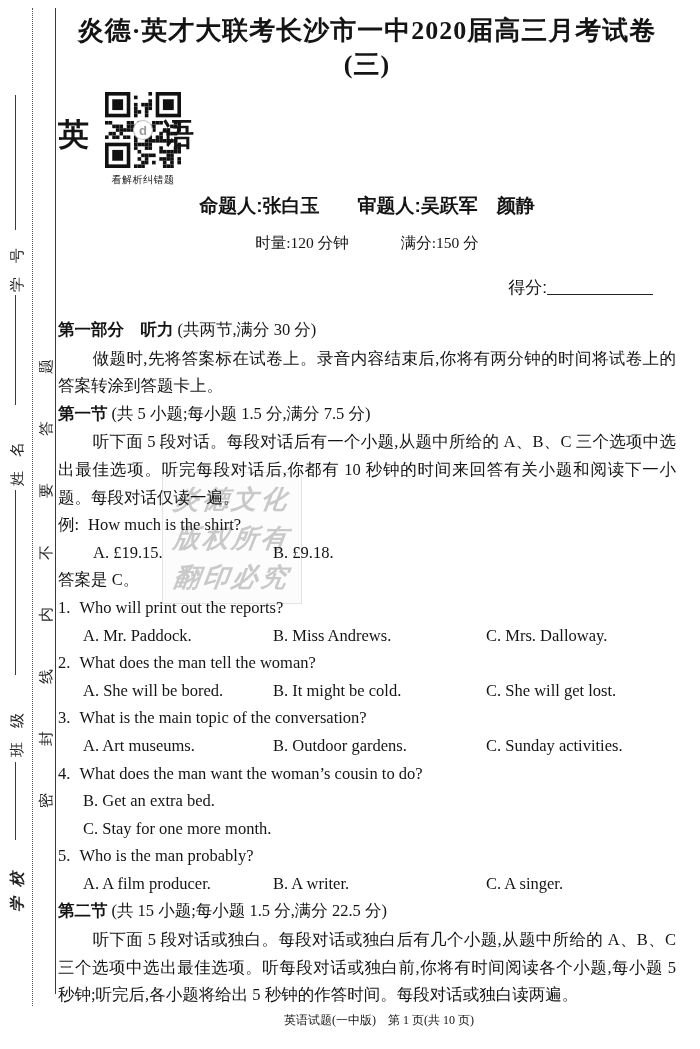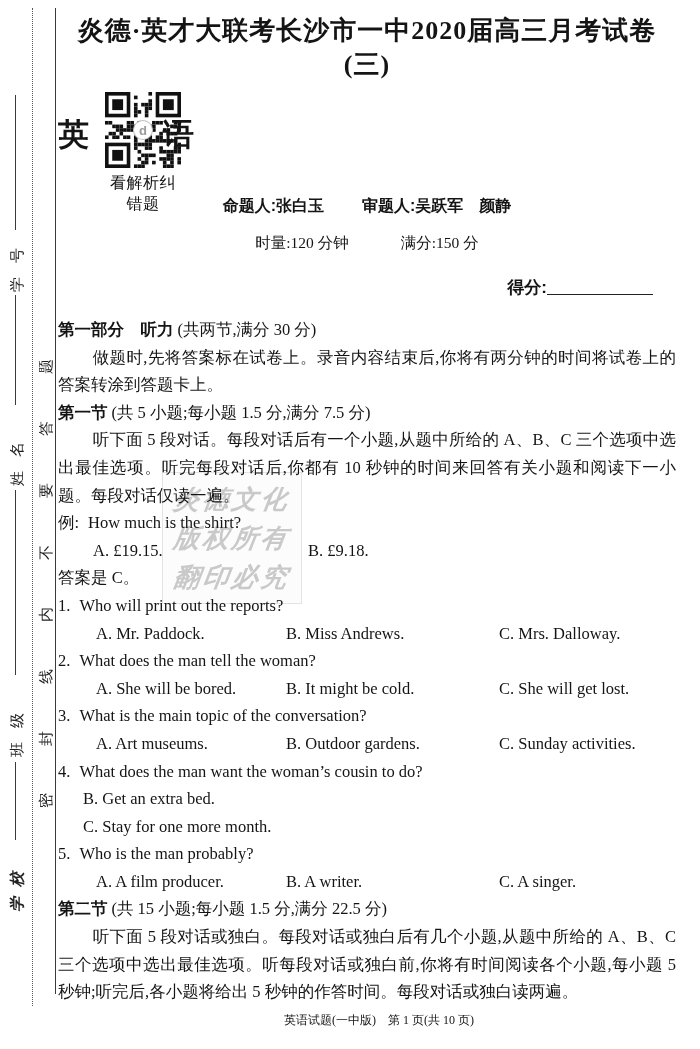--- a/index.html
+++ b/index.html
@@ -23,43 +23,43 @@
   .watermark div { color:#c9c9c9; font-size:26px; font-weight:bold; font-style:italic;
     letter-spacing:3px; transform:skewX(-8deg); line-height:1;
     font-family:"DejaVu Serif",serif; }
 
   
   #content { position:absolute; left:58px; top:0; width:618px; z-index:1; }
   .title { margin-top:14px; text-align:center; font-size:26px; line-height:34px;
     font-weight:bold; letter-spacing:1px; }
   .header-row { position:relative; height:96px; margin-top:8px; }
   .qr-wrap { position:absolute; left:46px; top:2px; width:78px; text-align:center; }
-  .qr-caption { font-size:16px; margin-top:1px; letter-spacing:0.5px;
+  .qr-caption { font-size:10px; margin-top:1px; letter-spacing:0.5px;
     font-family:Liberation Serif, serif; }
   .subject { position:absolute; left:0; right:0; top:24px; text-align:left; }
   .subject span { font-size:31px; font-weight:bold; letter-spacing:74px; margin-right:-74px;
     font-family:"Liberation Sans","DejaVu Sans",sans-serif; }
   .meta1 { margin-top:10px; display:flex; justify-content:center; gap:38px;
-    font-weight:bold; font-size:16px; line-height:20px;
+    font-weight:bold; font-size:19px; line-height:20px;
     font-family:"Liberation Sans","DejaVu Sans",sans-serif; }
   .meta2 { margin-top:16px; display:flex; justify-content:center; gap:52px;
     font-size:15.5px; line-height:22px; }
   .score-row { margin-top:22px; text-align:right; padding-right:23px;
-    font-weight:bold; font-size:17px; line-height:24px;
+    font-weight:normal; font-size:17px; line-height:24px;
     font-family:"Liberation Sans","DejaVu Sans",sans-serif; }
   .score-blank { display:inline-block; width:106px; height:1em;
     border-bottom:1.5px solid #222; vertical-align:-2px; }
 
   .body { margin-top:16px; font-size:16.5px; line-height:27.6px; }
-  .h-bold { font-weight:bold; font-family:Liberation Serif, serif; }
+  .h-bold { font-weight:bold; font-family:Liberation Mono, monospace; }
   .h-rest { margin-left:4px; }
   .para { text-indent:2.1em; text-align:justify; }
   .q-num { margin-right:9px; }
-  .opt-grid { display:grid; grid-template-columns:190px 213px 1fr; margin-left:38px; }
-  .opt-grid.example { grid-template-columns:180px 213px 1fr; margin-left:35px;gap:35px; }
+  .opt-grid { display:grid; grid-template-columns:190px 213px 1fr; margin-left:25px; }
+  .opt-grid.example { grid-template-columns:180px 213px 1fr; margin-left:35px; }
   .opt-stack { margin-left:25px; }
 
   .footer { position:absolute; left:70px; top:1012px; width:618px; text-align:center;
     font-size:12px; z-index:1; }
 </style>
 </head>
 <body>
 
 <div>
   <div class="blank-line" style="top:95px;  height:135px;"></div>

